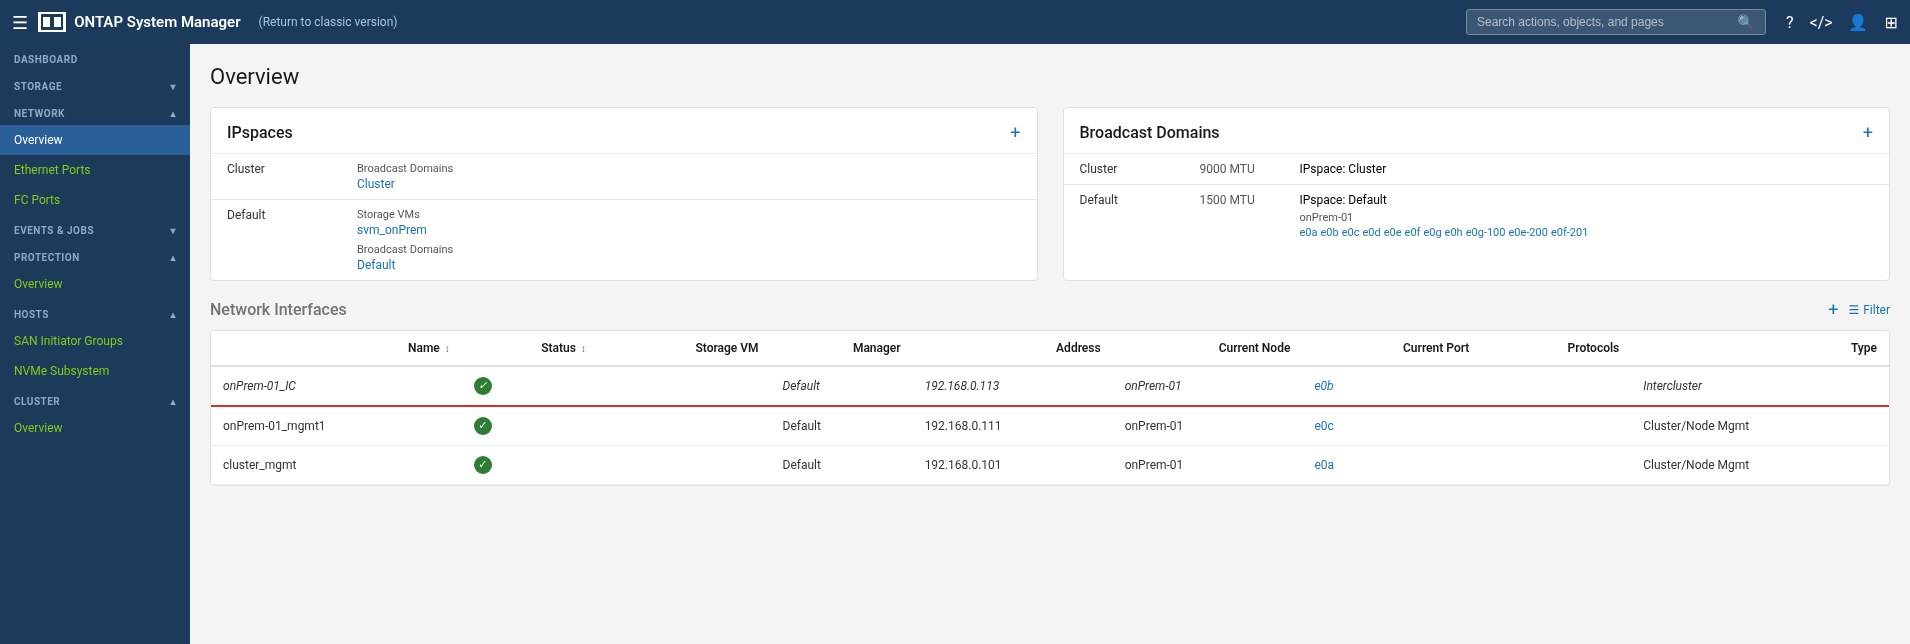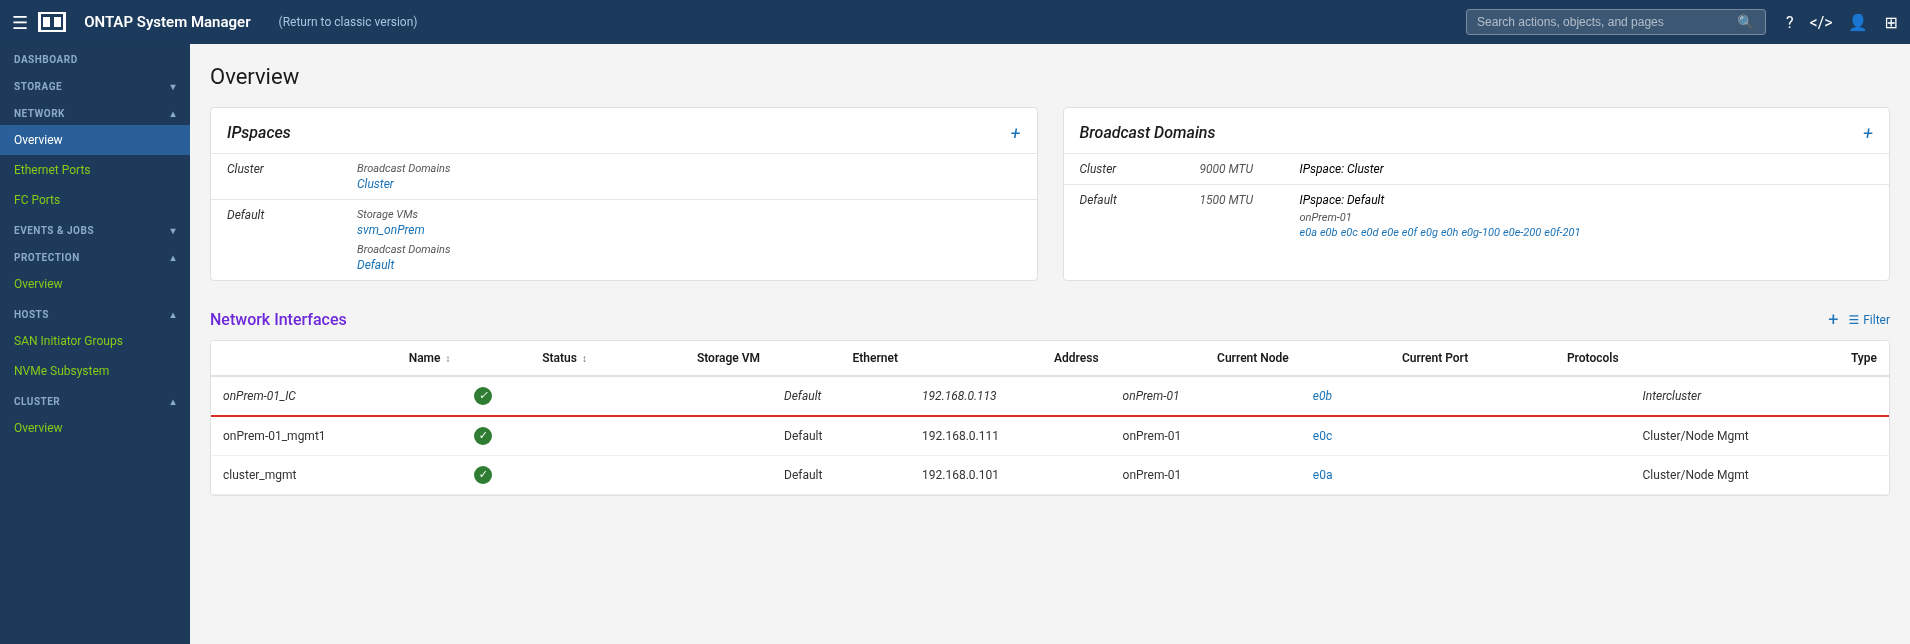--- a/index.html
+++ b/index.html
@@ -10,21 +10,21 @@
       background: #1b3a5c;
       color: white;
       display: flex;
       align-items: center;
       padding: 0 12px;
       height: 44px;
       flex-shrink: 0;
       z-index: 100;
     }
     .top-nav .hamburger { color: white; font-size: 18px; margin-right: 10px; cursor: pointer; }
-    .top-nav .logo { display: flex; align-items: center; gap: 18px; }
+    .top-nav .logo { display: flex; align-items: center; gap: 8px; }
     .top-nav .logo-icon { width: 28px; height: 20px; background: white; display: flex; align-items: center; justify-content: center; }
     .top-nav .logo-icon svg { width: 22px; height: 16px; }
     .top-nav .brand { font-size: 15px; font-weight: 600; color: white; }
     .top-nav .classic-link { font-size: 12px; color: #a8c4e0; margin-left: 10px; cursor: pointer; }
     .top-nav .search-bar {
       margin-left: auto;
       display: flex;
       align-items: center;
       background: rgba(255,255,255,0.15);
       border: 1px solid rgba(255,255,255,0.3);
@@ -81,21 +81,21 @@
     
     .main-content {
       flex: 1;
       overflow-y: auto;
       padding: 20px;
       background: #f4f4f4;
     }
     .page-title { font-size: 22px; font-weight: 400; color: #1a1a1a; margin-bottom: 18px; }
 
     
-    .cards-row { display: flex; gap: 25px; margin-bottom: 28px; font-style: italic; }
+    .cards-row { display: flex; gap: 25px; margin-bottom: 18px; }
 
     .card {
       background: white;
       border: 1px solid #e0e0e0;
       border-radius: 4px;
       padding: 0;
       flex: 1;
     }
     .card-header {
       display: flex;
@@ -120,21 +120,21 @@
     .bd-port-links { display: flex; flex-wrap: wrap; gap: 3px; margin-top: 2px; }
     .bd-port-links a { color: #1a73b8; font-size: 11px; cursor: pointer; }
 
     
     .section-header {
       display: flex;
       align-items: center;
       justify-content: space-between;
       margin-bottom: 10px;
     }
-    .section-title { font-size: 16px; font-weight: 500; color: #6d28d9; }
+    .section-title { font-size: 16px; font-weight: 500; color: #737373; }
     .section-actions { display: flex; align-items: center; gap: 10px; }
     .filter-btn { display: flex; align-items: center; gap: 4px; color: #1a73b8; font-size: 12px; cursor: pointer; }
 
     .ni-table-wrapper { background: white; border: 1px solid #e0e0e0; border-radius: 4px; overflow: hidden; }
     .ni-table { width: 100%; border-collapse: collapse; font-size: 12px; }
     .ni-table th {
       background: white;
       padding: 10px 12px;
       text-align: right;
       font-weight: 600;
@@ -307,21 +307,21 @@
       </div>
     </div>
 
     <div class="ni-table-wrapper">
       <table class="ni-table">
         <thead>
           <tr>
             <th>Name <span class="sort-icon">↕</span></th>
             <th>Status <span class="sort-icon">↕</span></th>
             <th>Storage VM</th>
-            <th>Ethernet</th>
+            <th>Manager</th>
             <th>Address</th>
             <th>Current Node</th>
             <th>Current Port</th>
             <th>Protocols</th>
             <th>Type</th>
           </tr>
         </thead>
         <tbody>
           <tr class="highlighted">
             <td>onPrem-01_IC</td>

